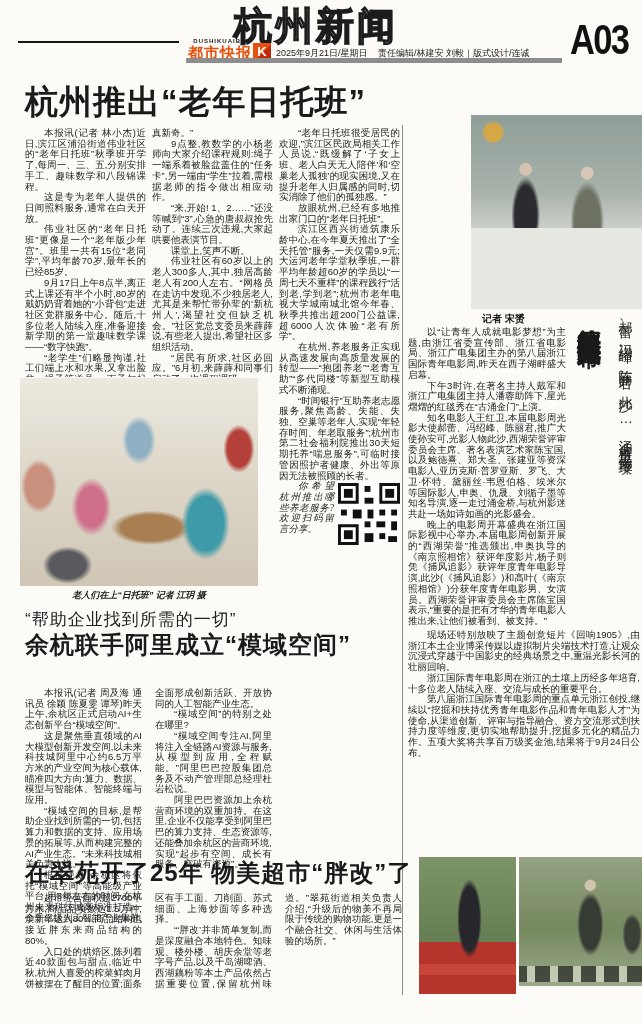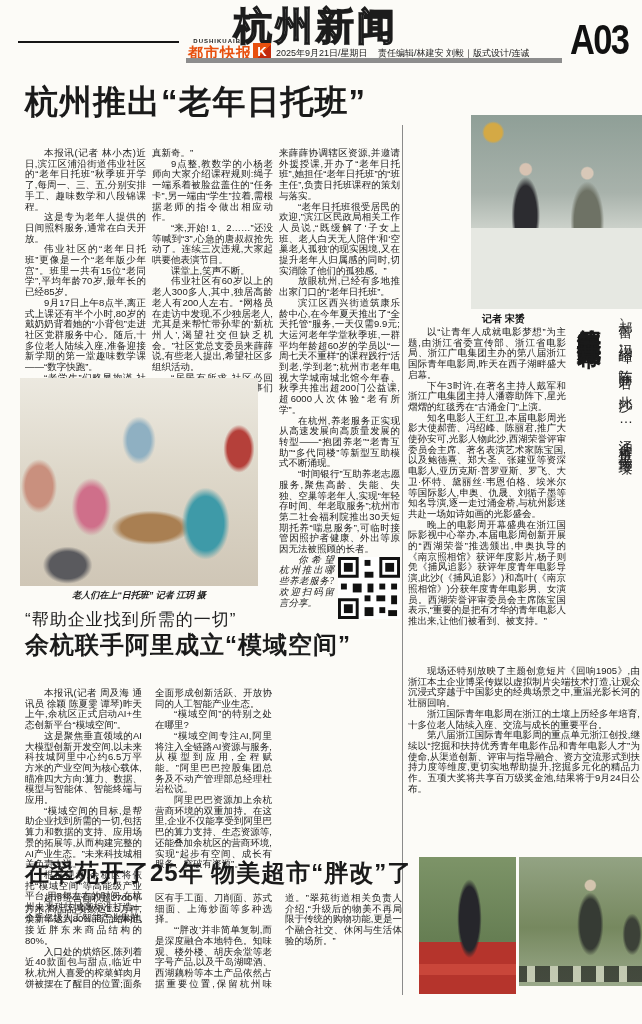--- a/index.html
+++ b/index.html
@@ -30,21 +30,21 @@
   .dateline .sep { margin:0 4px; }
   .gray-bar { position:absolute; left:186px; top:58px; width:376px; height:5px; background:#8d8d8d; }
   .page-num {
     position:absolute; left:570px; top:16px; font-size:42px; font-weight:900;
     transform:scaleX(0.82); transform-origin:left; letter-spacing:-2px; color:#111;
   }
   
   .btxt { font-size:9.5px; line-height:10.7px; text-align:justify; overflow:hidden; }
   .btxt p { text-indent:2em; }
   .btxt p.cont { text-indent:0; }
-  .col { position:absolute;margin-top:20px; }
+  .col { position:absolute; }
   .vrule { position:absolute; left:402px; top:125px; width:1px; height:870px; background:#8a8a8a; }
   
   .a1-headline { position:absolute; left:25px; top:80px; font-size:33px; font-weight:900; letter-spacing:1px; white-space:nowrap; }
   .note { font-style:italic; font-family:"Liberation Serif","DejaVu Serif",serif; }
   .qr { float:right; width:62px; height:62px; margin:2px 0 0 4px; image-rendering:pixelated; }
   .photo { position:absolute; overflow:hidden; }
   .photo1 {
     left:20px; top:378px; width:238px; height:208px;
     background:
       radial-gradient(40px 60px at 78% 70%, #3e9aa8 0 45%, transparent 60%),
@@ -71,21 +71,21 @@
       radial-gradient(16px 16px at 13% 9%, #d4a945 0 55%, transparent 70%),
       linear-gradient(180deg, transparent 0 58%, #e6e8e2 58% 100%),
       radial-gradient(22px 60px at 32% 52%, #2c2c30 0 50%, transparent 65%),
       radial-gradient(26px 62px at 68% 55%, #6e7265 0 50%, transparent 65%),
       radial-gradient(10px 10px at 68% 30%, #d8c8b8 0 55%, transparent 70%),
       radial-gradient(10px 10px at 32% 28%, #d8c3b2 0 55%, transparent 70%),
       linear-gradient(180deg,#8f9f97 0%,#a8b2ab 40%,#cfd4cd 60%,#dfe2dc 100%);
   }
   .caption-film { position:absolute; left:482px; top:312px; font-size:10px; font-weight:700; }
   .film-narrow { position:absolute; left:408px; top:327px; width:158px; height:336px; }
-  .film-wide { position:absolute; left:408px; top:666px; width:232px; height:188px; }
+  .film-wide { position:absolute; left:408px; top:630px; width:232px; height:188px; }
   .v-heads { position:absolute; left:566px; top:310px; width:76px; height:408px; writing-mode:vertical-rl; text-orientation:upright; }
   .v-sub { font-size:14px; letter-spacing:3px; color:#222; line-height:32px; }
   .v-main { font-size:24px; font-weight:900; letter-spacing:1px; line-height:42px; }
   .photo2 {
     left:419px; top:857px; width:97px; height:137px;
     background:
       radial-gradient(18px 58px at 52% 45%, #26262b 0 55%, transparent 68%),
       linear-gradient(180deg, transparent 0 62%, #b5342c 62% 78%, #c9463a 78% 86%, #b5342c 86% 100%),
       linear-gradient(180deg,#7d9468 0%,#667e53 60%,#8a9a7a 100%);
   }
@@ -133,21 +133,20 @@
   <div class="col btxt" style="left:152px;top:128px;width:121px;height:249px;">
     <p class="cont">真新奇。”</p>
     <p>9点整,教数学的小杨老师向大家介绍课程规则:绳子一端系着被脸盆盖住的“任务卡”,另一端由“学生”拉着,需根据老师的指令做出相应动作。</p>
     <p>“来,开始! 1、2……”还没等喊到“3”,心急的唐叔叔抢先动了。连续三次违规,大家起哄要他表演节目。</p>
     <p>课堂上,笑声不断。</p>
     <p>伟业社区有60岁以上的老人300多人,其中,独居高龄老人有200人左右。“网格员在走访中发现,不少独居老人,尤其是来帮忙带孙辈的‘新杭州人’,渴望社交但缺乏机会。”社区党总支委员来薛薛说,有些老人提出,希望社区多组织活动。</p>
     <p>“居民有所求,社区必回应。”6月初,来薛薛和同事们启动了一次课程调研。</p>
 
   </div>
   <div class="col btxt" style="left:279px;top:128px;width:121px;height:486px;">
-    <p class="cont">来薛薛协调辖区资源,并邀请外援授课,开办了“老年日托班”,她担任“老年日托班”的“班主任”,负责日托班课程的策划与落实。</p>
     <p>“老年日托班很受居民的欢迎,”滨江区民政局相关工作人员说,“既缓解了‘子女上班、老人白天无人陪伴’和‘空巢老人孤独’的现实困境,又在提升老年人归属感的同时,切实消除了他们的孤独感。”</p>
     <p>放眼杭州,已经有多地推出家门口的“老年日托班”。</p>
     <p>滨江区西兴街道筑康乐龄中心,在今年夏天推出了“全天托管”服务,一天仅需9.9元;大运河老年学堂秋季班,一群平均年龄超60岁的学员以“一周七天不重样”的课程践行“活到老,学到老”;杭州市老年电视大学城南城北馆今年春、秋季共推出超200门公益课,超6000人次体验“老有所学”。</p>
     <p>在杭州,养老服务正实现从高速发展向高质量发展的转型——“抱团养老”“老青互助”“多代同楼”等新型互助模式不断涌现。</p>
     <p>“时间银行”互助养老志愿服务,聚焦高龄、失能、失独、空巢等老年人,实现“年轻存时间、年老取服务”;杭州市第二社会福利院推出30天短期托养“喘息服务”,可临时接管因照护者健康、外出等原因无法被照顾的长者。</p>
     <div>
       <svg class="qr" viewBox="0 0 21 21" xmlns="http://www.w3.org/2000/svg">
         <rect width="21" height="21" fill="#fff"></rect>
         <g fill="#111">
           <path d="M0 0h7v7H0zM14 0h7v7h-7zM0 14h7v7H0z" fill="#111"></path>

